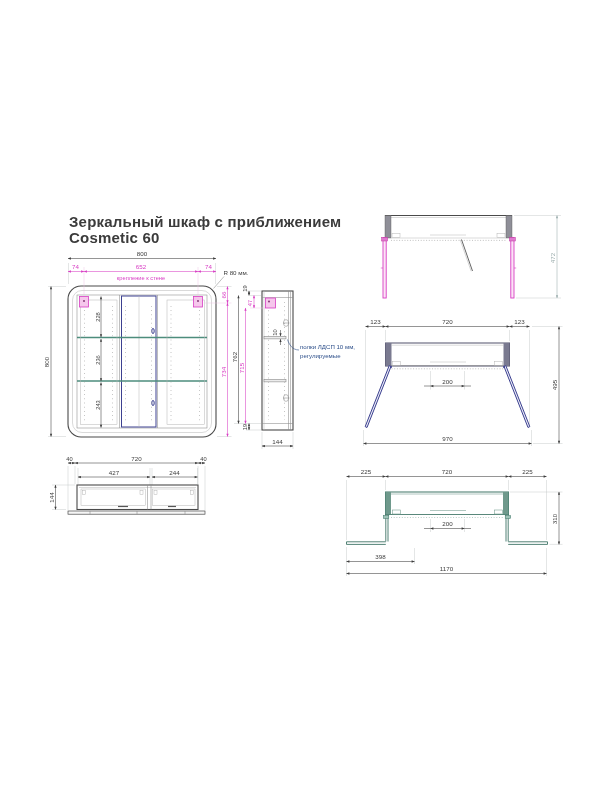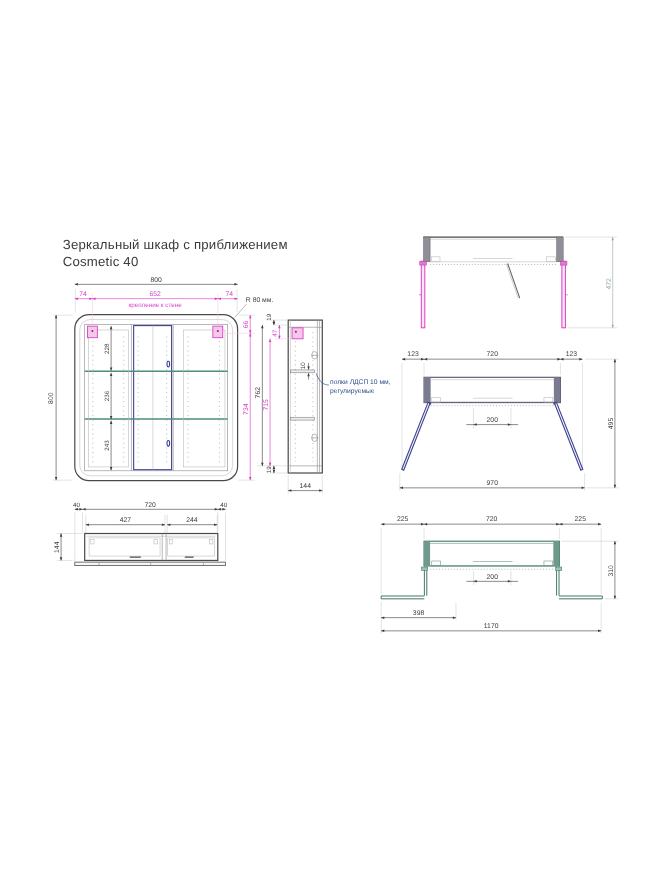--- a/index.html
+++ b/index.html
@@ -1,19 +1,19 @@
 <!DOCTYPE html>
 <html><head>
 <meta charset="utf-8">
 <style>
   html,body{margin:0;padding:0;background:#fff;}
   #canvas{position:relative;width:600px;height:800px;background:#fff;overflow:hidden;
           font-family:"Liberation Sans", sans-serif;}
-  #title{position:absolute;left:57px;top:214px;color:#3b3b3b;font-size:12px;
-         font-weight:400;line-height:16px;letter-spacing:.2px;}
+  #title{position:absolute;left:69px;top:214px;color:#3b3b3b;font-size:15px;
+         font-weight:700;line-height:16px;letter-spacing:.2px;}
   svg{position:absolute;left:0;top:0;}
   svg text{font-family:"Liberation Sans", sans-serif;font-size:6.2px;fill:#3d3d3d;text-anchor:middle;}
   text.mag{fill:#d83ec4;}
   text.gray{fill:#9aacac;}
   text.lbl{fill:#2d4f8a;font-size:6.1px;text-anchor:start;}
   text.small{font-size:5.7px;}
   .ext{stroke:#c2c7c7;stroke-width:.45;}
   .extm{stroke:#eec2e4;stroke-width:.45;}
   .dim{stroke:#3d3d3d;stroke-width:.55;fill:none;}
   .dimm{stroke:#d83ec4;stroke-width:.55;fill:none;}
@@ -27,21 +27,21 @@
   .tealv{stroke:#3f7567;stroke-width:1;fill:#fff;}
   .tealt{stroke:#6f998c;stroke-width:.55;fill:none;}
 </style>
 </head>
 <body>
 
 <div id="canvas">
 
   <div id="title">
     <div>Зеркальный шкаф с приближением</div>
-    <div>Cosmetic 40</div>
+    <div>Cosmetic 60</div>
   </div>
 
   <svg width="600" height="800" viewBox="0 0 600 800">
     <defs>
       <marker id="mA" viewBox="0 0 10 10" refX="9.5" refY="5" markerUnits="userSpaceOnUse" markerWidth="4.2" markerHeight="3" orient="auto-start-reverse">
         <path d="M0,1.2 L10,5 L0,8.8 z" fill="#3d3d3d"></path>
       </marker>
       <marker id="mM" viewBox="0 0 10 10" refX="9.5" refY="5" markerUnits="userSpaceOnUse" markerWidth="4.2" markerHeight="3" orient="auto-start-reverse">
         <path d="M0,1.2 L10,5 L0,8.8 z" fill="#d83ec4"></path>
       </marker>

